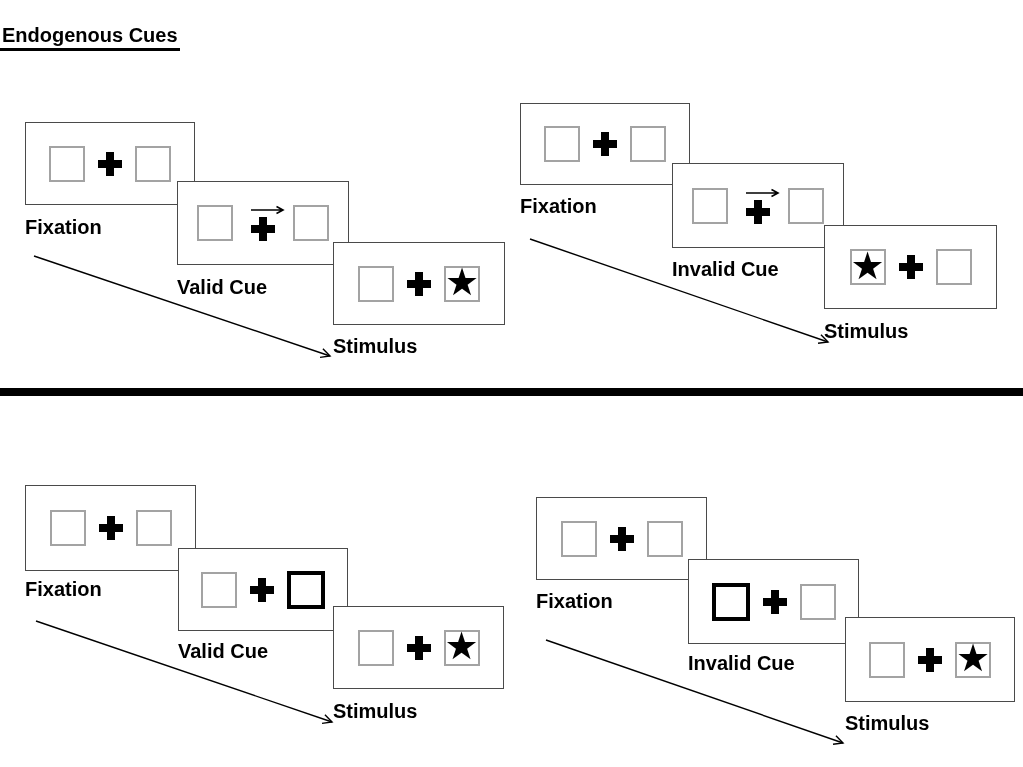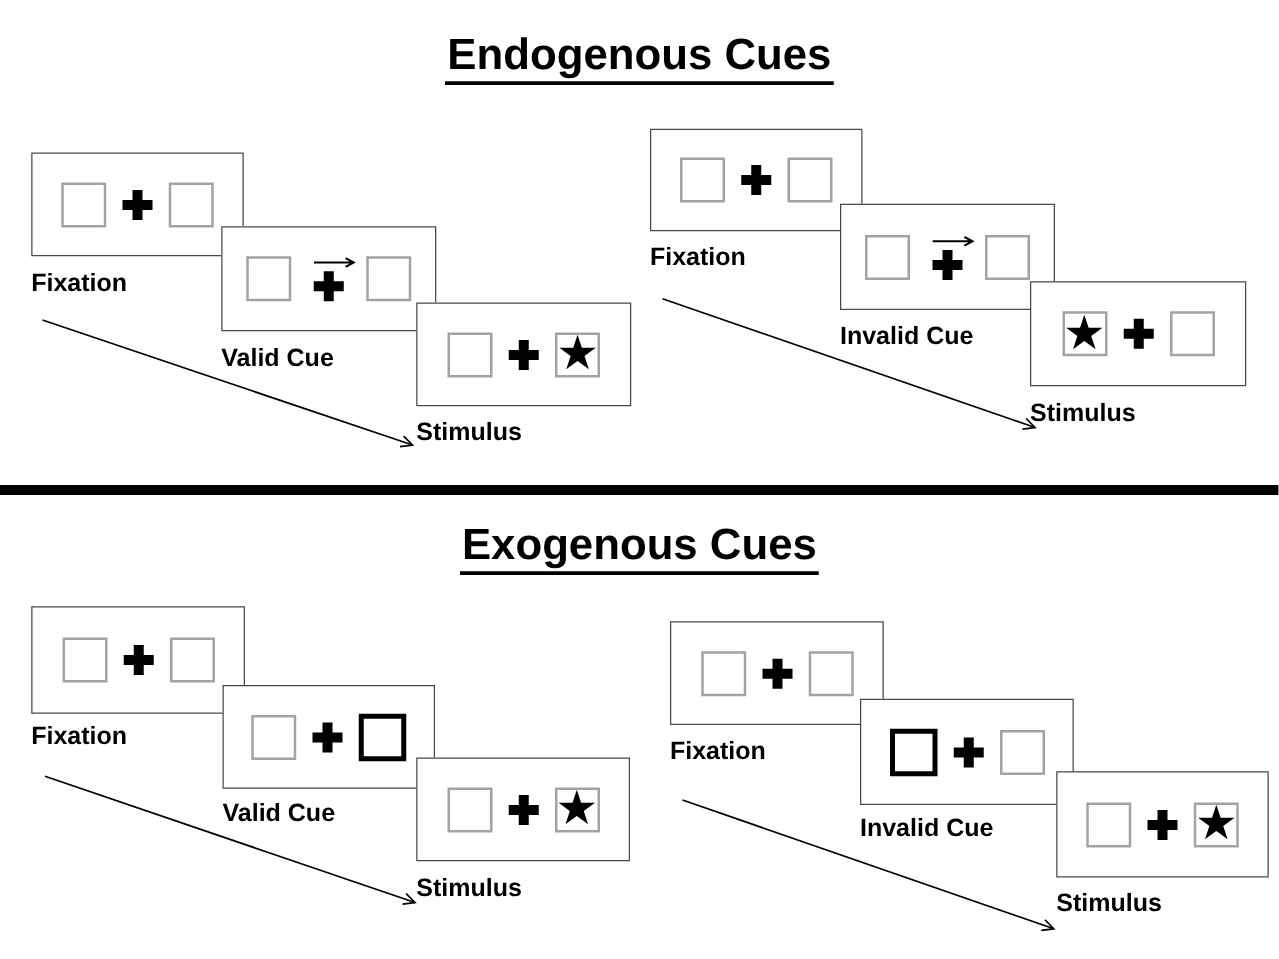--- a/index.html
+++ b/index.html
@@ -1,18 +1,18 @@
 <!DOCTYPE html>
 <html><head>
 <meta charset="utf-8">
 <style>
   html,body{margin:0;padding:0;background:#ffffff;}
   .page{position:relative;width:1023px;height:767px;background:#ffffff;overflow:hidden;
         font-family:"Liberation Sans","DejaVu Sans",sans-serif;color:#000;}
-  .title{position:absolute;left:0;width:100%;text-align:center;font-size:35px;font-weight:700;}
+  .title{position:absolute;left:0;width:100%;font-size:20px;font-weight:700;}
   .title span{display:inline-block;border-bottom:3px solid #000;padding:0 2px 1px 2px;}
   .title--endo{top:24px;}
   .title--exo{top:416px;}
   .divider{position:absolute;left:0;top:388px;width:1023px;height:8px;background:#000;}
   .panel{position:absolute;background:#ffffff;border:1.5px solid #4a4a4a;box-sizing:border-box;
          display:flex;align-items:center;justify-content:center;gap:13px;}
   .sq{width:36px;height:36px;box-sizing:border-box;border:2px solid #a3a3a3;background:#ffffff;
       display:flex;align-items:center;justify-content:center;}
   .sq--highlight{width:38px;height:38px;border:4px solid #000;}
   .sq--star{font-size:38px;line-height:1;color:#000;font-family:"DejaVu Sans",sans-serif;padding-bottom:3px;}
@@ -121,23 +121,20 @@
       <div class="center">
           <span class="plus"></span>
         </div>
       <div class="sq sq--empty"></div>
     </div>
     <div class="plabel l-g2-3">Stimulus</div>
   </div>
 
   <div class="divider"></div>
 
-  <div class="title title--exo">
-    <span>Exogenous Cues</span>
-  </div>
 
   <div>
     <div class="panel p-g3-1">
       <div class="sq sq--empty"></div>
       <div class="center">
           <span class="plus"></span>
         </div>
       <div class="sq sq--empty"></div>
     </div>
     <div class="plabel l-g3-1">Fixation</div>

